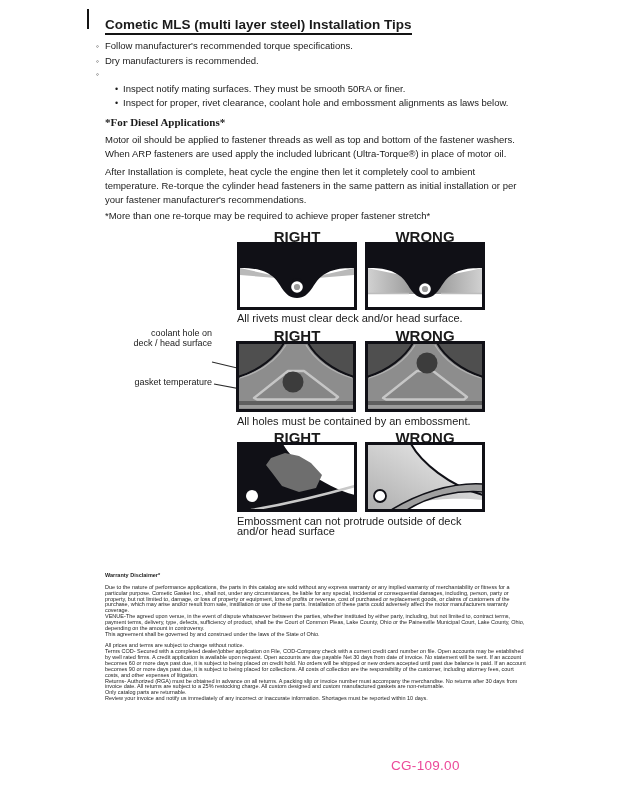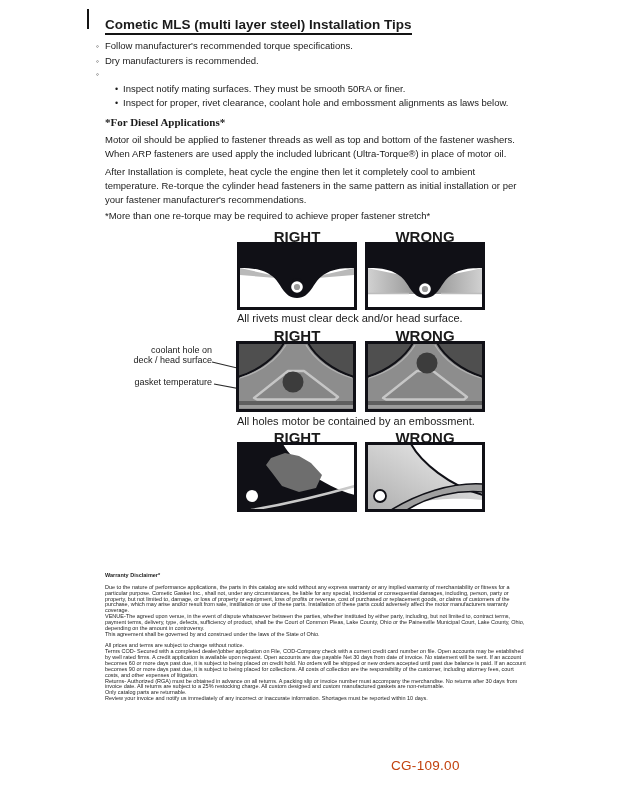--- a/index.html
+++ b/index.html
@@ -27,31 +27,31 @@
   .p1 { top:133px; }
   .p2 { top:165px; }
   .p-note { top:209px; }
 
   .col-header { width:120px; text-align:center; font-weight:bold; font-size:15px; white-space:nowrap; }
   .diag-box { width:120px; }
   .diag-box svg { display:block; }
   .caption { font-size:11px; line-height:10.2px; white-space:nowrap; }
 
   .ann-label { text-align:right; font-size:9px; line-height:10.2px; white-space:nowrap; }
-  .ann-coolant { left:118px; top:345px; width:94px;text-align:right; }
+  .ann-coolant { left:118px; top:328px; width:94px;text-align:right; }
   .ann-emboss  { left:118px; top:377px; width:94px; }
 
   .footer-block { left:105px; width:421px; font-size:5.5px; line-height:5.85px; color:#242424; letter-spacing:0; }
   .footer-block { top:573px; }
   .fb { margin:0 0 6px 0; }
   .fb.h { font-weight:bold; margin-bottom:6px; }
   .fb.tight p { margin:0; }
   .footer-block p { margin:0; }
 
-  .doc-code { left:391px; top:758px; font-size:13.5px; color:#c2410c; letter-spacing:0.3px; }
+  .doc-code { left:391px; top:758px; font-size:13.5px; color:#ec4899; letter-spacing:0.3px; }
 </style>
 </head>
 <body>
 
 <div class="page">
 
   <div class="abs edge-mark"></div>
 
   <div class="abs doc-title">Cometic MLS (multi layer steel) Installation Tips</div>
 
@@ -161,21 +161,21 @@
       <path d="M50,4 C42,17 27,30 4,37" stroke="#b8b8b8" stroke-width="1.3" fill="none" opacity="0.85"></path>
       <path d="M70,4 C78,17 93,30 116,37" stroke="#b8b8b8" stroke-width="1.3" fill="none" opacity="0.85"></path>
       <rect x="2" y="60" width="116" height="4" fill="#5f5f5f"></rect>
       <rect x="2" y="64" width="116" height="3" fill="#9c9c9c"></rect>
       <path d="M18,57 L52,30 L68,30 L102,56 L99,58.5 L21,58.5 Z" fill="#868686" stroke="#c6c6c6" stroke-width="2.4" stroke-linejoin="round"></path>
       <circle cx="62" cy="22" r="10.5" fill="#3c3c3c"></circle>
       <rect x="1.5" y="1.5" width="117" height="68" fill="none" stroke="#101016" stroke-width="3"></rect>
     </svg>
   </div>
 
-  <div class="abs caption" style="left:237px; top:416px;">All holes motor be contained by an embossment.</div>
+  <div class="abs caption" style="left:237px; top:416px;">All holes must be contained by an embossment.</div>
 
   <div class="abs col-header" style="left:237px; top:429px;">RIGHT</div>
   <div class="abs col-header" style="left:365px; top:429px;">WRONG</div>
 
   <div class="abs diag-box" style="left:237px; top:442px;">
     <svg width="120" height="70" viewBox="0 0 120 70">
       <rect x="0" y="0" width="120" height="70" fill="#ffffff"></rect>
       <path d="M2,2 H46 C56,20 84,44 118,53 L118,68 H2 Z" fill="#101016"></path>
       <path d="M14,68 Q62,60 118,44" stroke="#c9c9c9" stroke-width="2.4" fill="none"></path>
       <path d="M34,16 L48,11 L62,14 L74,21 L85,33 L79,46 L62,50 L45,44 L36,32 L29,23 Z" fill="#6e6e6e"></path>
@@ -194,20 +194,24 @@
       </defs>
       <rect x="0" y="0" width="120" height="70" fill="#ffffff"></rect>
       <path d="M2,2 H46 C56,20 84,44 118,53 L118,58 C80,54 42,60 24,68 L2,68 Z" fill="url(#band3)"></path>
       <path d="M46,2 C56,20 84,44 118,53" stroke="#101016" stroke-width="2" fill="none"></path>
       <path d="M118,42 C86,40 52,52 26,68 L42,68 C64,54 92,48 118,50 Z" fill="#a0a0a0" stroke="#101016" stroke-width="1.5"></path>
       <circle cx="15" cy="54" r="6" fill="#ffffff" stroke="#101016" stroke-width="1.8"></circle>
       <rect x="1.5" y="1.5" width="117" height="67" fill="none" stroke="#101016" stroke-width="3"></rect>
     </svg>
   </div>
 
+  <div class="abs caption" style="left:237px; top:516px;">
+    <div>Embossment can not protrude outside of deck</div>
+    <div>and/or head surface</div>
+  </div>
 
   <div class="abs footer-block">
     <p class="fb h">Warranty Disclaimer*</p>
     <p class="fb">Due to the nature of performance applications, the parts in this catalog are sold without any express warranty or any implied warranty of merchantability or fitness for a particular purpose.  Cometic Gasket Inc., shall not, under any circumstances, be liable for any special, incidental or consequential damages, including, person, party or property, but not limited to, damage, or loss of property or equipment, loss of profits or revenue, cost of purchased or replacement goods, or claims of customers of the purchase, which may arise and/or result from sale, instillation or use of these parts.  Installation of these parts could adversely affect the motor manufacturers warranty coverage.</p>
     <div class="fb tight">
       <p>VENUE-The agreed upon venue, in the event of dispute whatsoever between the parties, whether instituted by either party, including, but not limited to, contract terms, payment terms, delivery, type, defects, sufficiency of product, shall be the Court of Common Pleas, Lake County, Ohio or the Painesville Municipal Court, Lake County, Ohio, depending on the amount in controversy.</p>
       <p>This agreement shall be governed by and construed under the laws of the State of Ohio.</p>
     </div>
     <p class="fb">All prices and terms are subject to change without notice.</p>
     <p class="fb">Terms COD- Secured with a completed dealer/jobber application on File, COD-Company check with a current credit card number on file.  Open accounts may be established by well rated firms.  A credit application is available upon request.  Open accounts are due payable Net 30 days from date of invoice.  No statement will be sent.  If an account becomes 60 or more days past due, it is subject to being placed on credit hold.  No orders will be shipped or new orders accepted until past due balance is paid.  If an account becomes 90 or more days past due, it is subject to being placed for collections.  All costs of collection are the responsibility of the customer, including attorney fees, court costs, and other expenses of litigation.</p>

